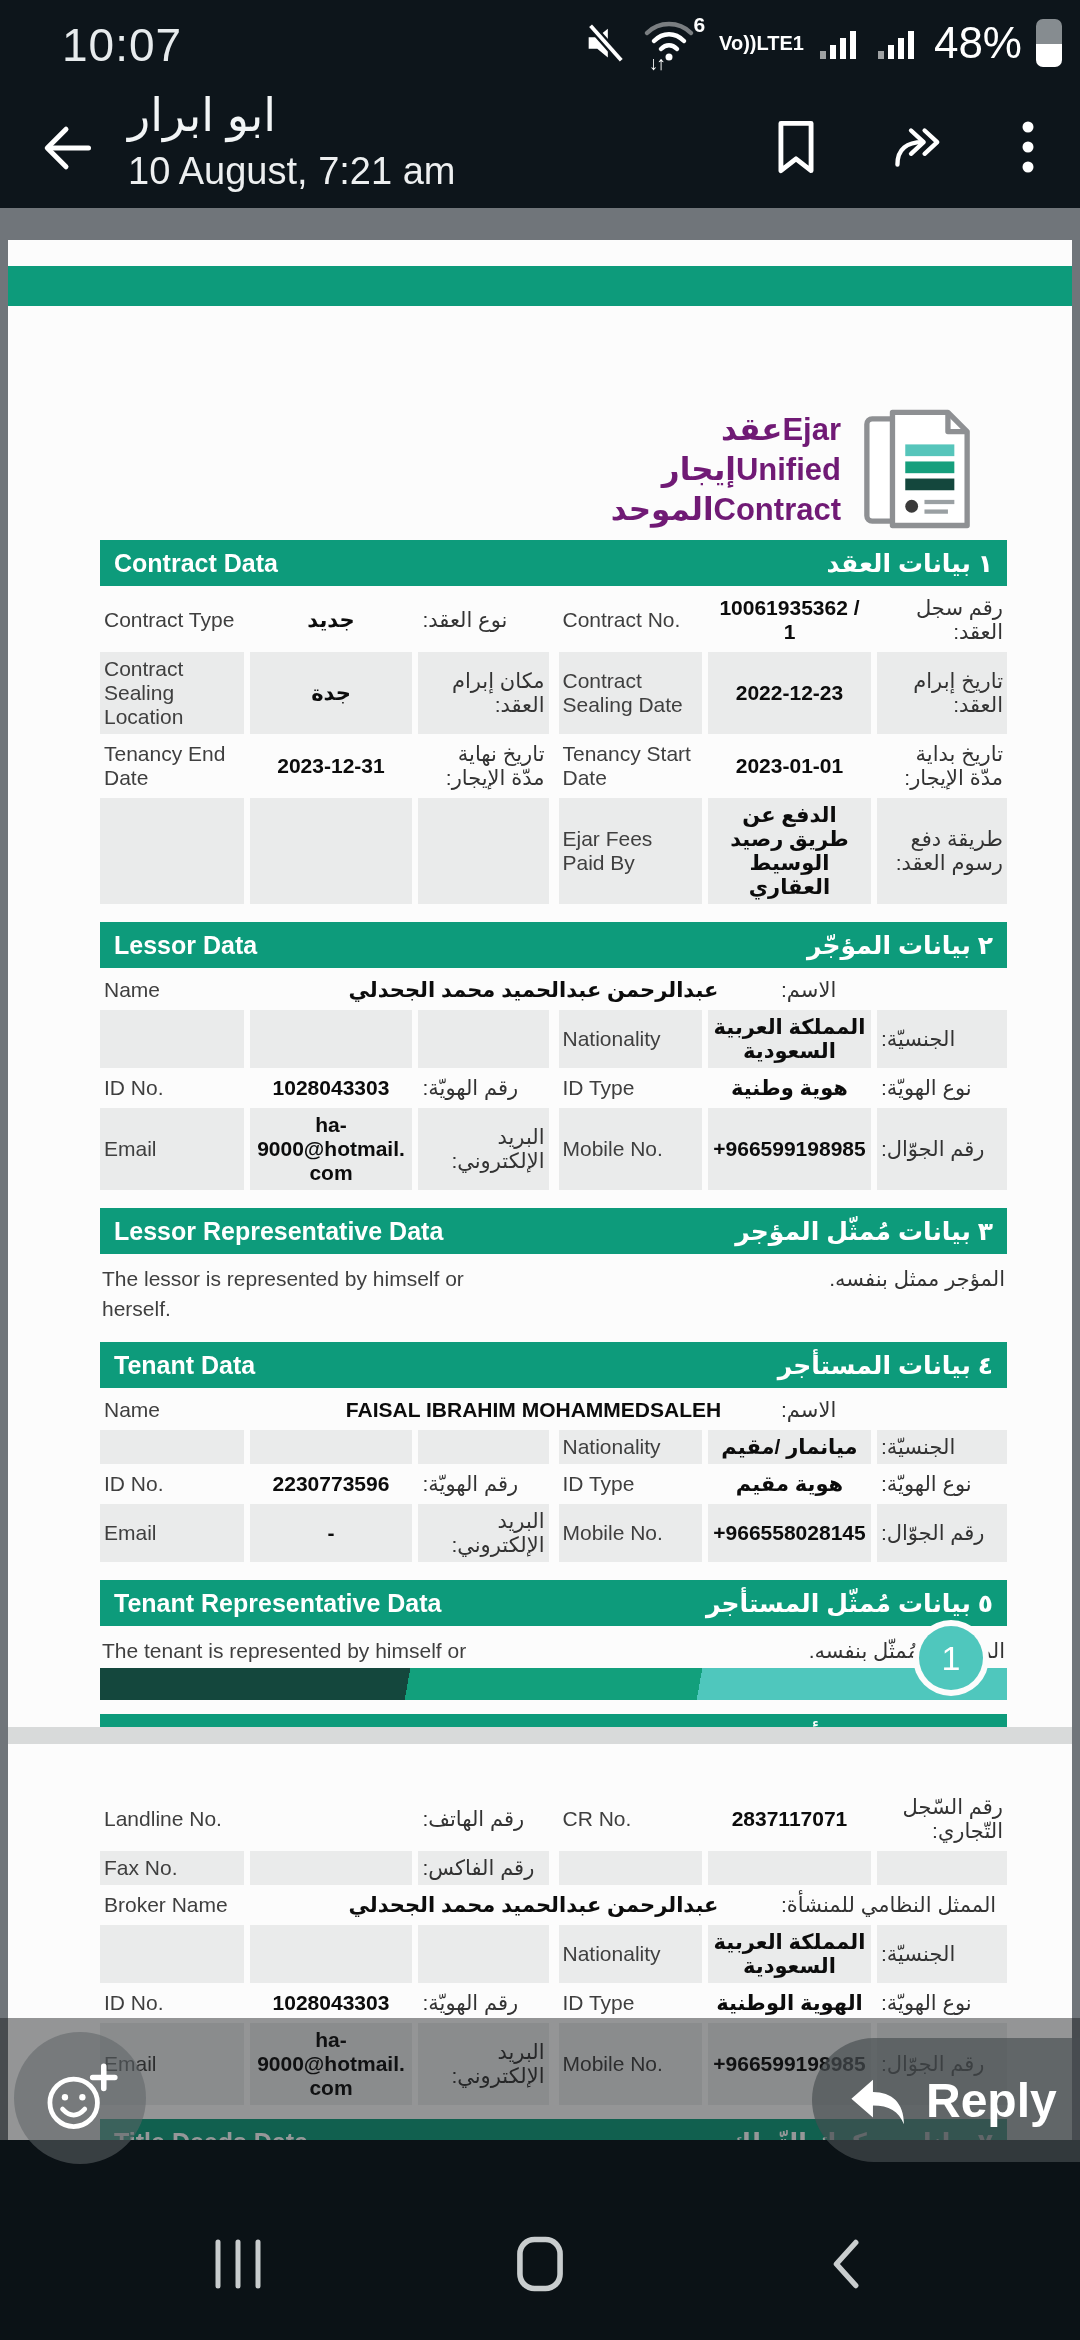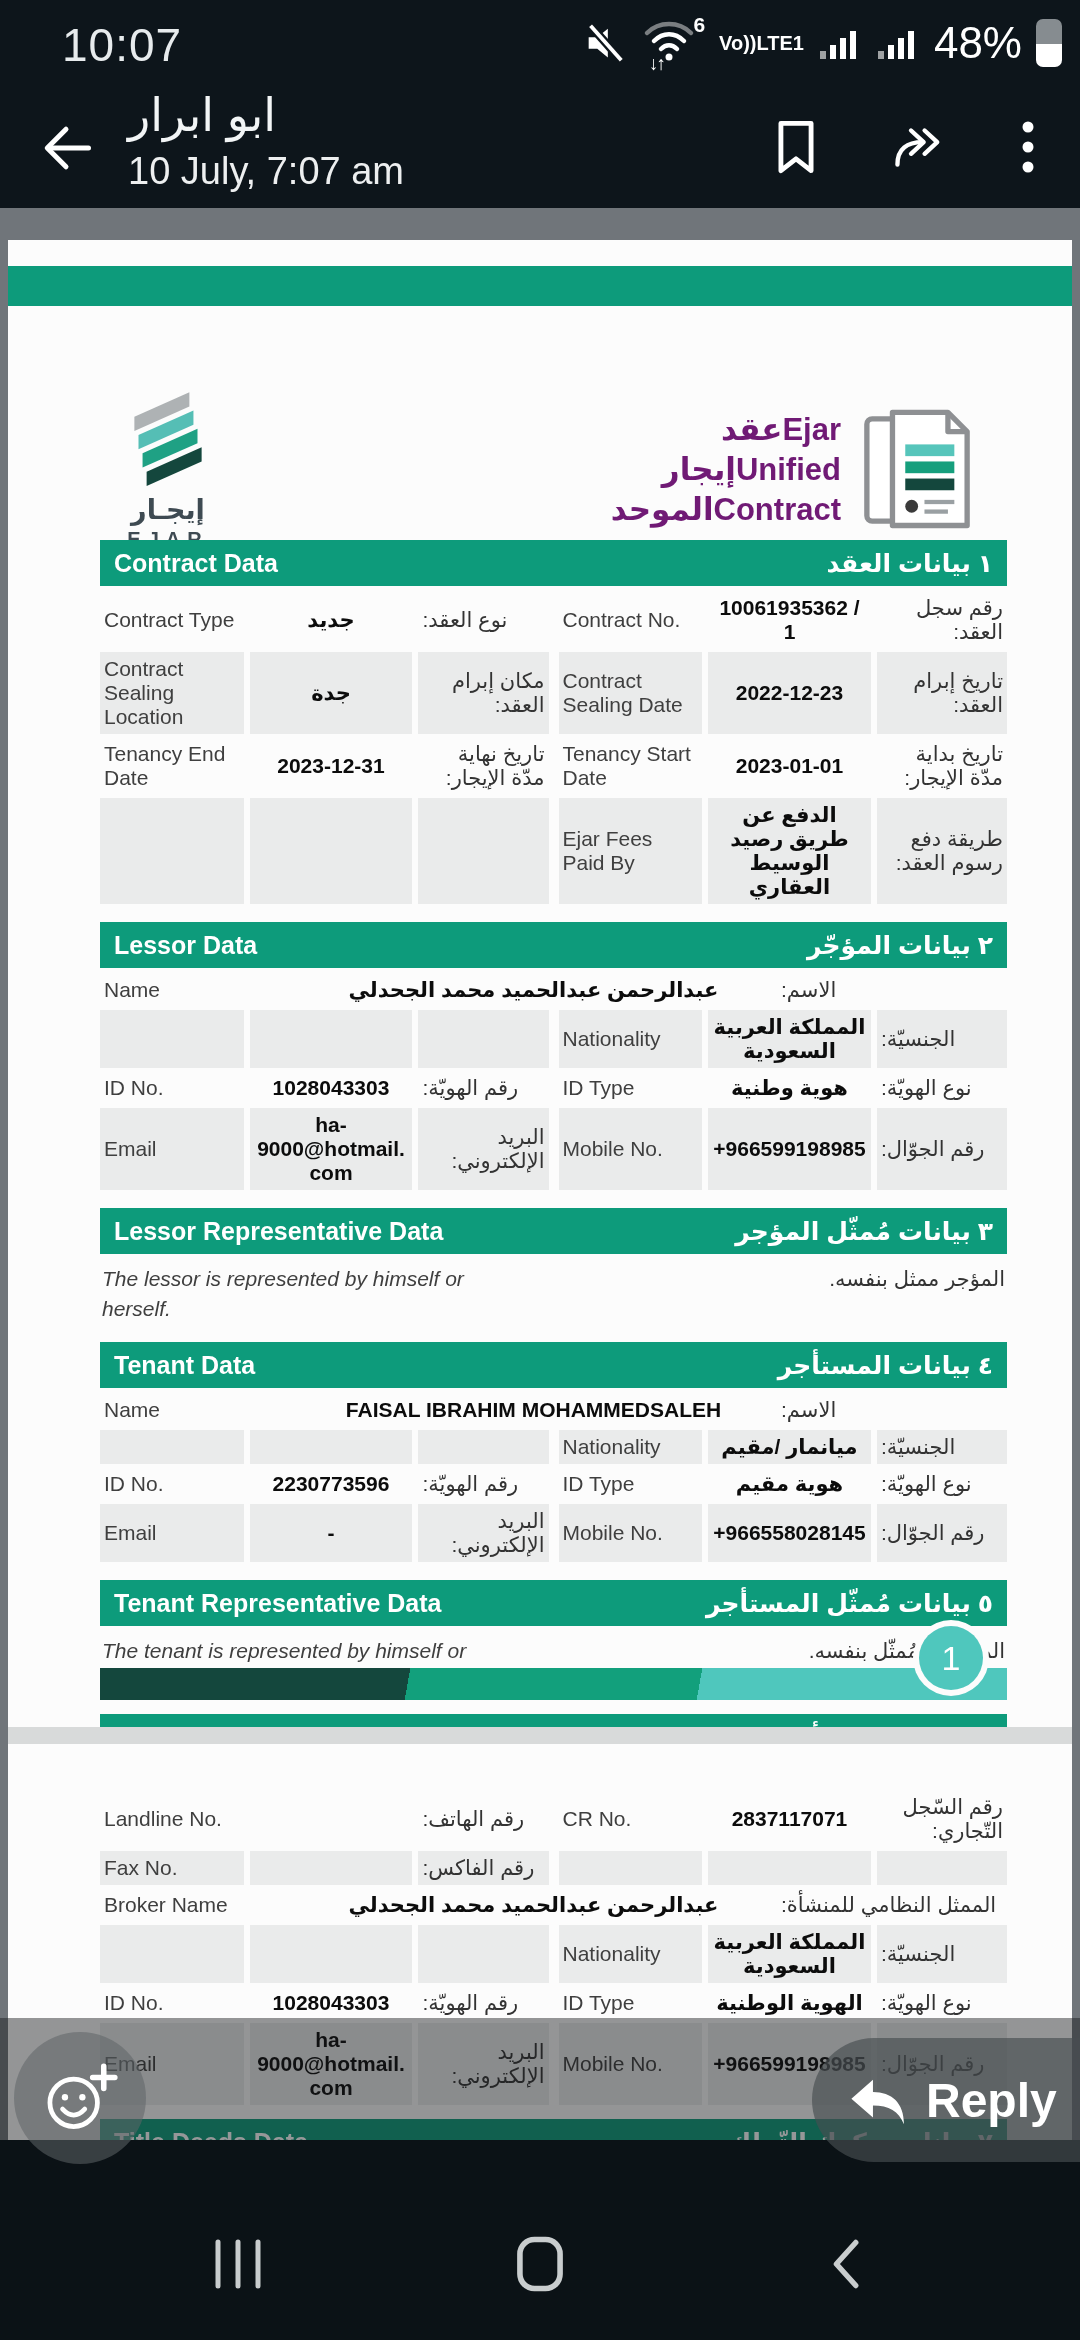--- a/index.html
+++ b/index.html
@@ -55,21 +55,21 @@
   .half{flex:1;display:flex;gap:6px;align-items:stretch;}
   .c{display:flex;align-items:center;padding:5px 4px;font-size:21px;min-height:28px;box-sizing:border-box;}
   .c-en{flex:0 0 32%;color:#3F3F3F;}
   .c-val{flex:1;justify-content:center;text-align:center;font-weight:bold;color:#0C0C0C;word-break:break-word;}
   .c-ar{flex:0 0 29%;justify-content:flex-end;text-align:right;direction:rtl;color:#333;}
   .fullrow{display:flex;gap:6px;margin-top:3px;}
   .fw-en{flex:0 0 190px;}
   .fw-ar{flex:0 0 230px;}
   .sh .c{background:#EAEBEB;}
   .trow{display:flex;justify-content:space-between;margin:10px 2px 4px 2px;min-height:56px;}
-  .t-en{width:46%;font-size:21px;color:#3F3F3F;line-height:30px;font-style:italic;}
+  .t-en{width:46%;font-size:21px;color:#3F3F3F;line-height:30px;}
   .t-ar{font-size:21px;color:#333;direction:rtl;text-align:right;line-height:30px;}
   
   #footer-bar{position:absolute;left:92px;right:65px;bottom:27px;height:32px;
     background:linear-gradient(100deg,#14473D 0 34%,#12A07C 34% 66%,#4FC7BD 66% 100%);}
   #page-circle{position:absolute;right:24px;top:-42px;width:64px;height:64px;border-radius:50%;
     background:#4FC7BD;color:#fff;font-size:34px;display:flex;align-items:center;justify-content:center;
     box-shadow:0 0 0 6px #FCFCFC;}
   
   #scrim{position:absolute;left:0;right:0;top:1810px;height:122px;background:rgba(22,25,27,.45);}
   
@@ -142,21 +142,21 @@
 </div>
 
 <div id="app-bar">
   <div id="back-btn">
     <svg width="60" height="60" viewBox="0 0 48 48" fill="none" stroke="#fff" stroke-width="4" stroke-linecap="round" stroke-linejoin="round">
         <path d="M42 24 H10"></path>
         <path d="M24 9 L9 24 L24 39"></path>
       </svg>
   </div>
   <div id="chat-title">ابو ابرار</div>
-  <div id="chat-subtitle">10 July, 7:07 am</div>
+  <div id="chat-subtitle">10 August, 7:21 am</div>
   <div id="appbar-actions">
     <div class="abtn">
       <svg width="44" height="56" viewBox="0 0 40 52" fill="none" stroke="#fff" stroke-width="4.5" stroke-linejoin="round">
           <path d="M6 4 h28 v44 l-14 -11 l-14 11 z"></path>
         </svg>
     </div>
     <div class="abtn">
       <svg width="66" height="48" viewBox="0 0 66 44" fill="none" stroke="#fff" stroke-width="4.5" stroke-linecap="round" stroke-linejoin="round">
           <path d="M18 40 C18 24 28 17 44 17"></path>
           <path d="M32 5 L45 17 L32 29"></path>
@@ -173,30 +173,20 @@
   </div>
 </div>
 
 <div id="photo">
 
   <div class="page" id="page1">
     <div id="green-band"></div>
 
     <div id="logos-row">
       <div id="logo-left">
-        <div id="ejar-logo">
-          <svg width="100" height="112" viewBox="0 0 90 110">
-            <polygon points="12,36 66,12 66,26 12,50" fill="#AEB2B4"></polygon>
-            <polygon points="16,54 70,30 70,44 16,68" fill="#55BEB5"></polygon>
-            <polygon points="20,72 74,48 74,62 20,86" fill="#1FA184"></polygon>
-            <polygon points="24,90 78,66 78,80 24,104" fill="#14473D"></polygon>
-          </svg>
-          <div id="ejar-ar">إيجـار</div>
-          <div id="ejar-en">EJAR</div>
-        </div>
       </div>
       <div id="doc-title-group">
         <div id="doc-title-lines">
           <div class="dtl"><span class="en">Ejar</span><span class="ar" dir="rtl">عقد</span></div>
           <div class="dtl"><span class="en">Unified</span><span class="ar" dir="rtl">إيجار</span></div>
           <div class="dtl"><span class="en">Contract</span><span class="ar" dir="rtl">الموحد</span></div>
         </div>
         <svg width="120" height="128" viewBox="0 0 110 120">
           <rect x="8" y="12" width="66" height="96" rx="5" fill="#fff" stroke="#8E9093" stroke-width="5"></rect>
           <path d="M32 6 H84 L102 24 V112 H32 Z" fill="#fff" stroke="#8E9093" stroke-width="5" stroke-linejoin="round"></path>

